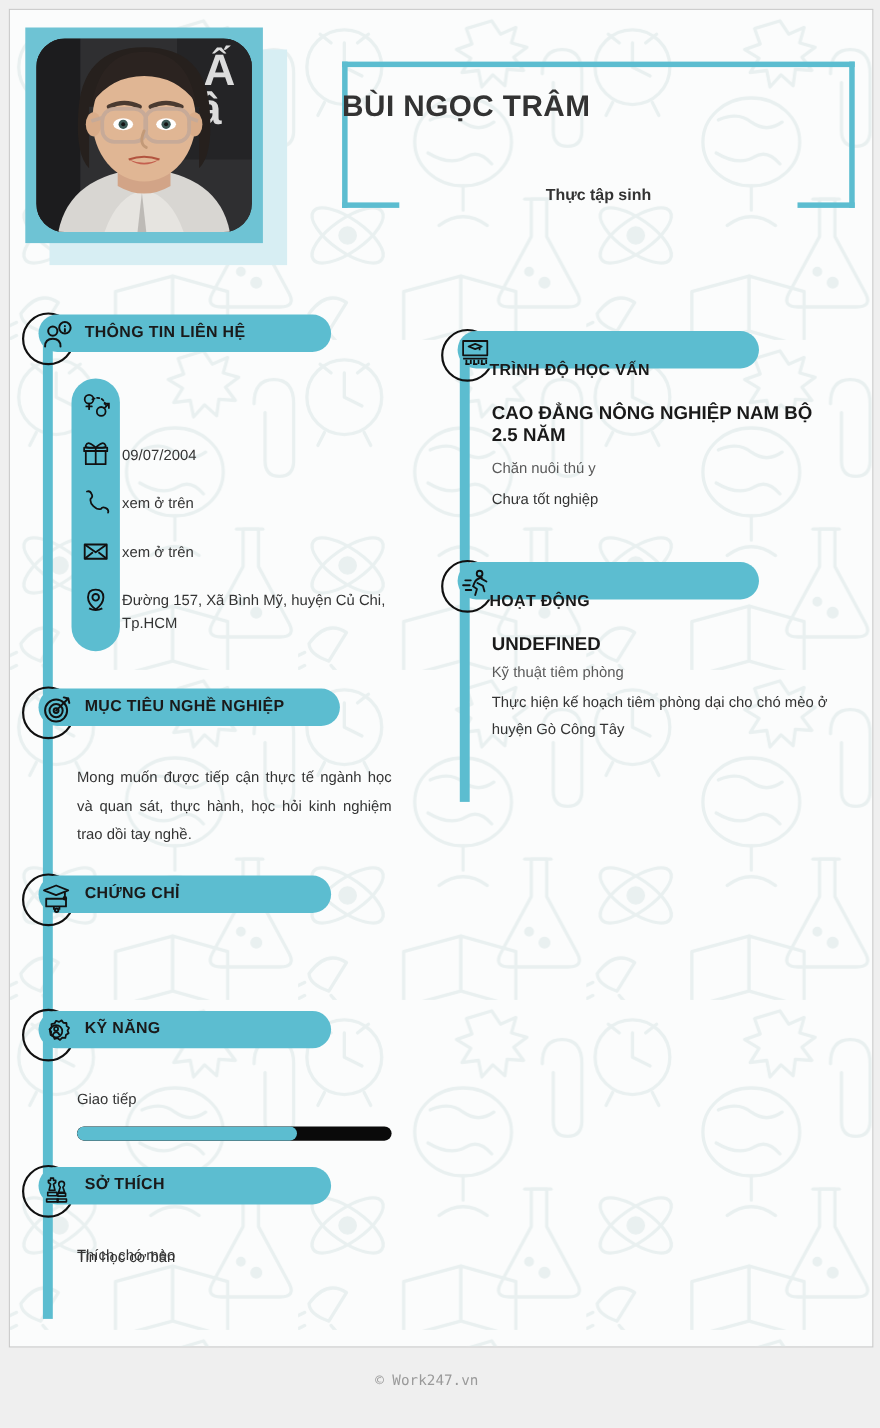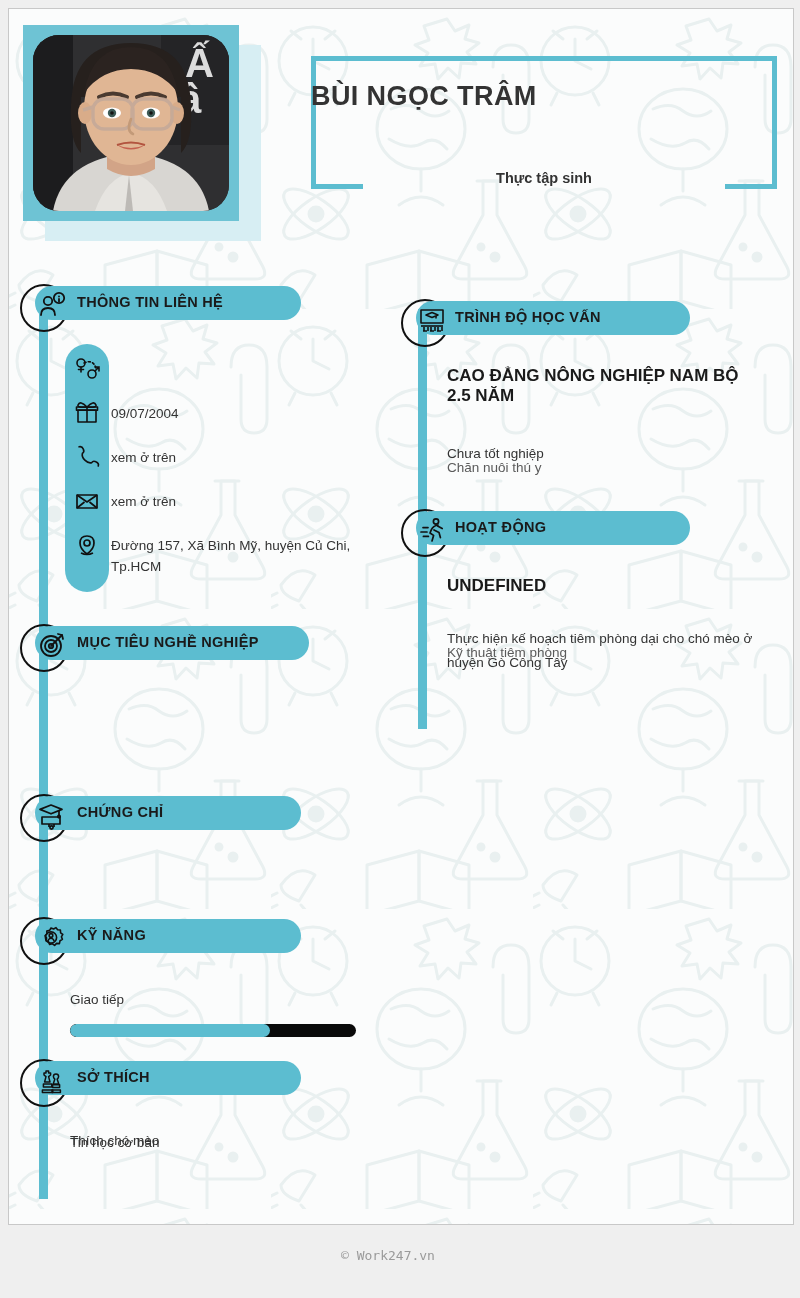--- a/index.html
+++ b/index.html
@@ -181,21 +181,21 @@
     color: #1a1a1a;
     letter-spacing: 0.3px;
     z-index: 3;
     white-space: nowrap;
   }
 
   
   .col-right .sec-ring { left: 0px; }
   .col-right .sec-pill { left: 15px; width: 274px; }
   .col-right .sec-icon { left: 16px; }
-  .col-right .sec-title { left: 54px; }
+  .col-right .sec-title { left: 44px; margin-top: 20px; }
 
   
   .contact-strip {
     position: absolute;
     left: 56px;
     top: 70px;
     width: 44px;
     height: 248px;
     background: #5cbdd0;
     border-radius: 22px;
@@ -272,21 +272,20 @@
     color: #1a1a1a;
     line-height: 22px;
   }
   .r-muted {
     position: absolute;
     left: 46px;
     width: 330px;
     font-size: 13.5px;
     color: #5a5a5a;
     line-height: 22px;
-    margin-top: 42px;
   }
   .r-text {
     position: absolute;
     left: 46px;
     width: 336px;
     font-size: 13.5px;
     color: #333333;
     line-height: 24px;
   }
 
@@ -486,20 +485,21 @@
         <g fill="none" stroke="#111" stroke-width="1.8">
           <circle cx="14" cy="16" r="10"></circle>
           <circle cx="14" cy="16" r="6"></circle>
           <circle cx="14" cy="16" r="2.2"></circle>
           <path d="M14 16 l11 -11" stroke-linecap="round"></path>
           <path d="M21 4 l4 1 l1 4" stroke-linecap="round" stroke-linejoin="round"></path>
         </g>
       </svg>
       <div class="sec-title">MỤC TIÊU NGHỀ NGHIỆP</div>
     </div>
+    <div class="body-text" style="top:420px">Mong muốn được tiếp cận thực tế ngành học và quan sát, thực hành, học hỏi kinh nghiệm trao dồi tay nghề.</div>
 
     <div class="sec" style="top:522px">
       <div class="sec-ring"></div>
       <div class="sec-pill"></div>
       <svg class="sec-icon" viewBox="0 0 30 30">
         <g fill="none" stroke="#111" stroke-width="1.7" stroke-linejoin="round">
           <path d="M14 5 l11 4.4 l-11 4.4 l-11 -4.4 z"></path>
           <path d="M22 11 l0 4.4"></path>
           <circle cx="22" cy="16.6" r="1.2"></circle>
           <rect x="5" y="17" width="18" height="7"></rect>

